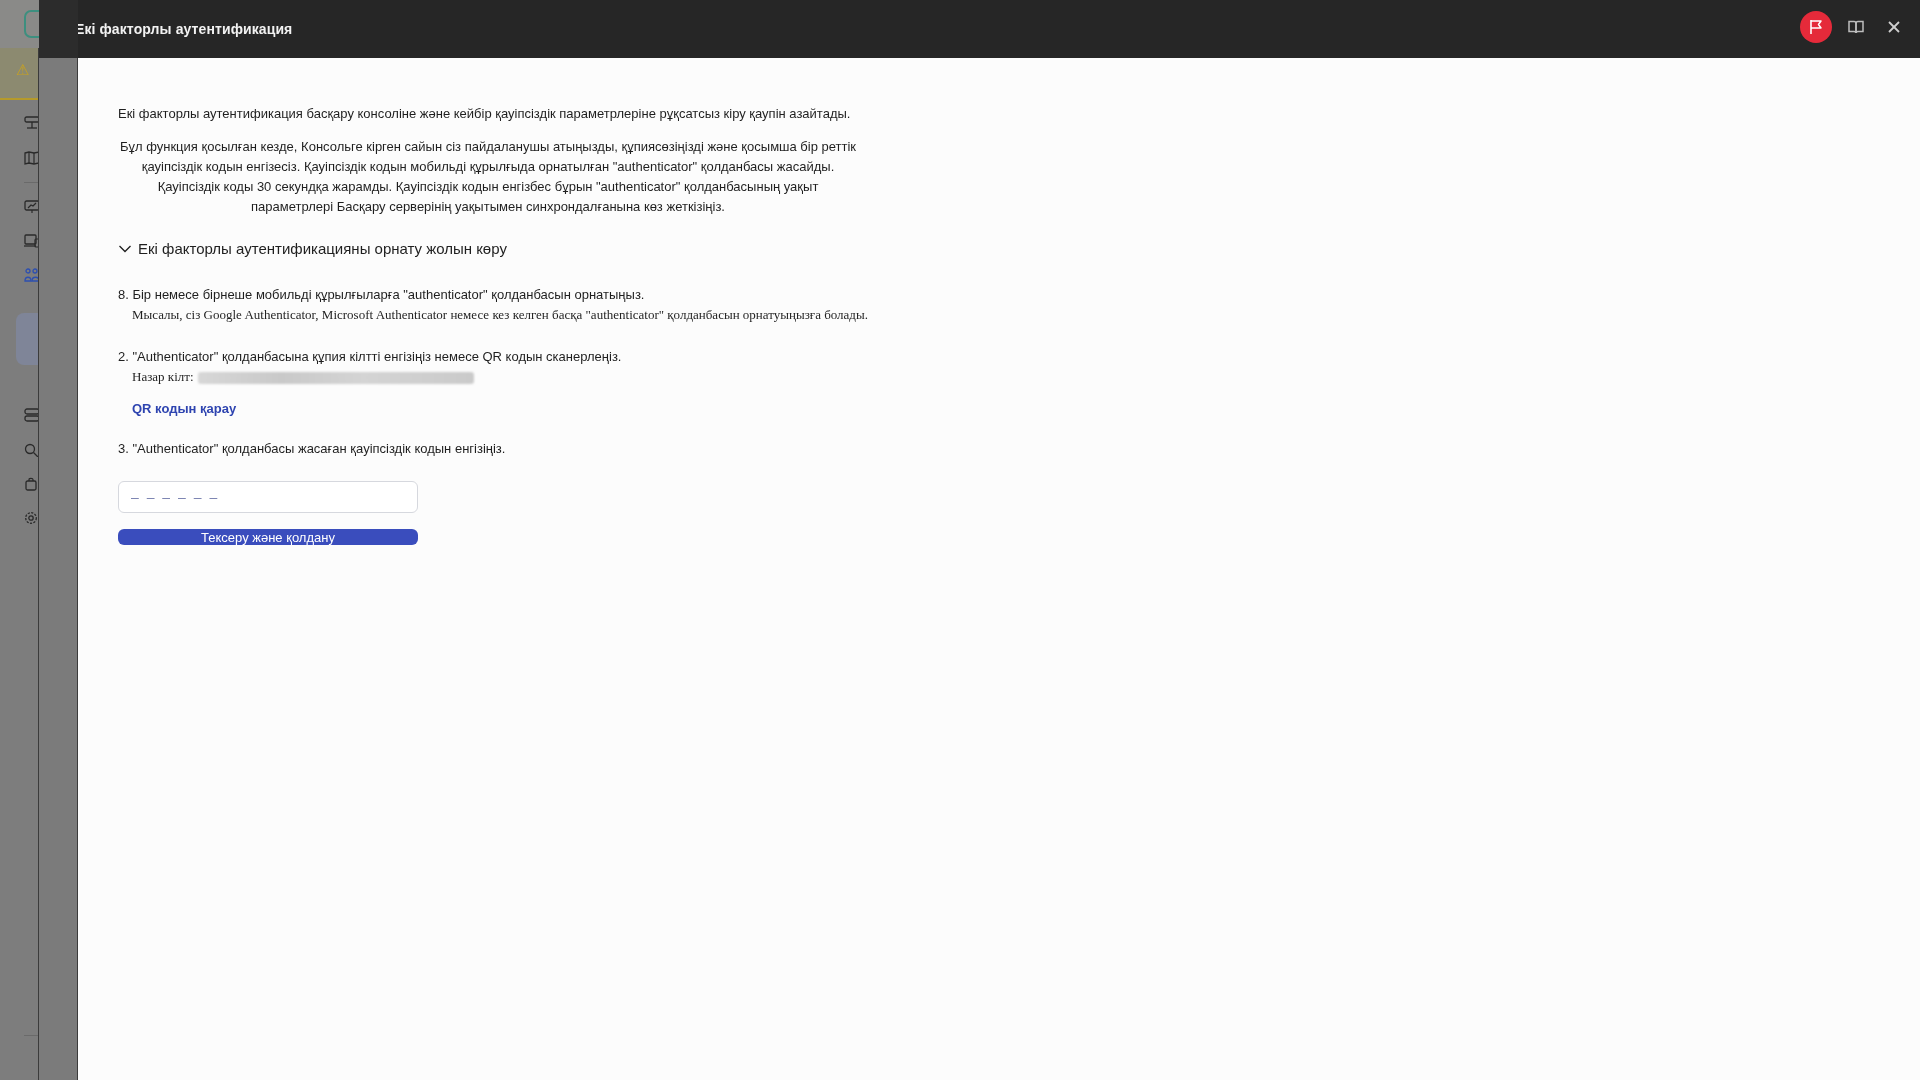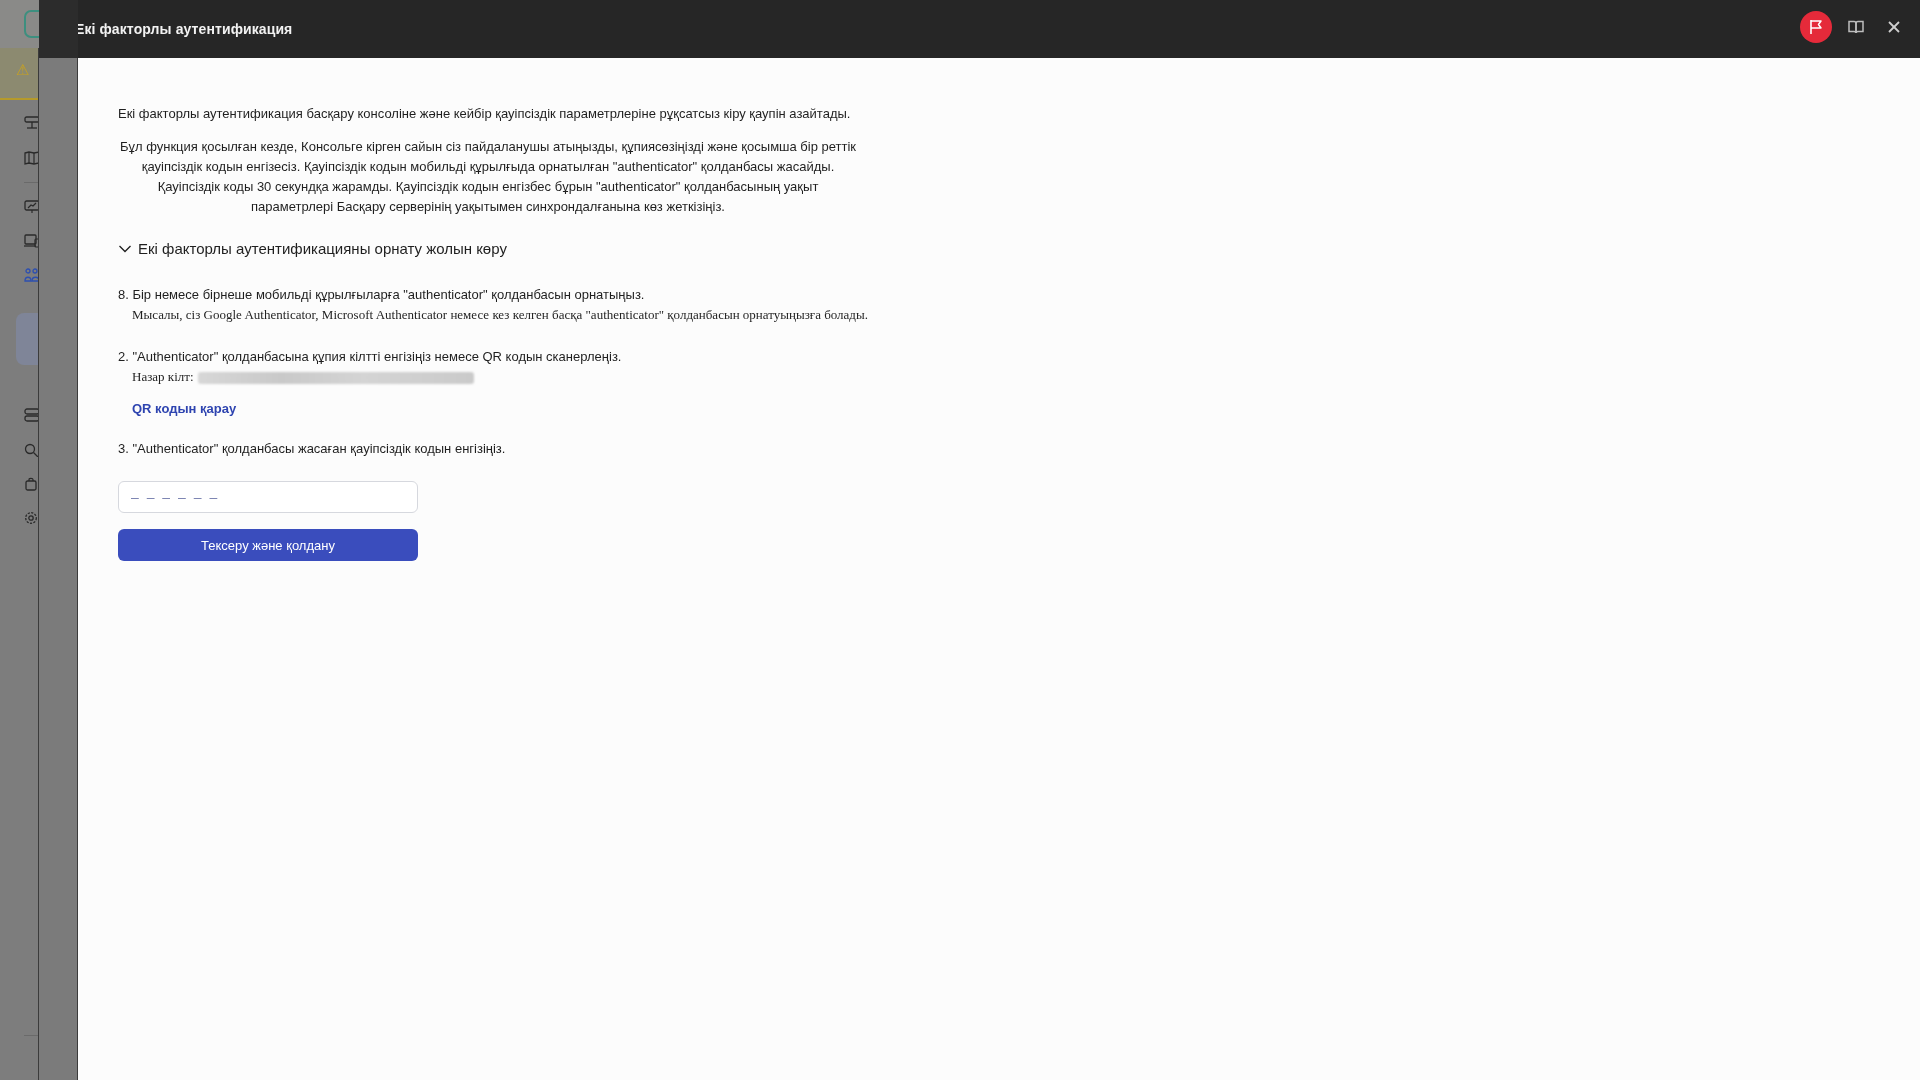--- a/index.html
+++ b/index.html
@@ -95,21 +95,21 @@
       font-size: 13px; text-decoration: none; cursor: pointer;
     }
     .code-input {
       display: block; margin-top: 22px; width: 300px; height: 32px;
       border: 1px solid #d6d8de; border-radius: 6px; background: #fff;
       padding: 0 12px; font-size: 14px; color: #1f1f1f; letter-spacing: 2px;
       font-family: "Liberation Sans", sans-serif;
     }
     .code-input::placeholder { color: #7e86b3; letter-spacing: 2px; }
     .primary-btn {
-      display: block; margin-top: 16px; width: 300px; height: 32px;
+      display: block; margin-top: 16px; width: 300px; height: 16px;
       background: #3a4dbd; color: #fff; border: none; border-radius: 6px;
       font-size: 13px; font-family: "Liberation Sans", sans-serif; cursor: pointer;
     }
   </style>
 </head>
 <body>
 
 <div class="bg-app">
   <div class="bg-topbar"></div>
   <div class="bg-logo"></div>

